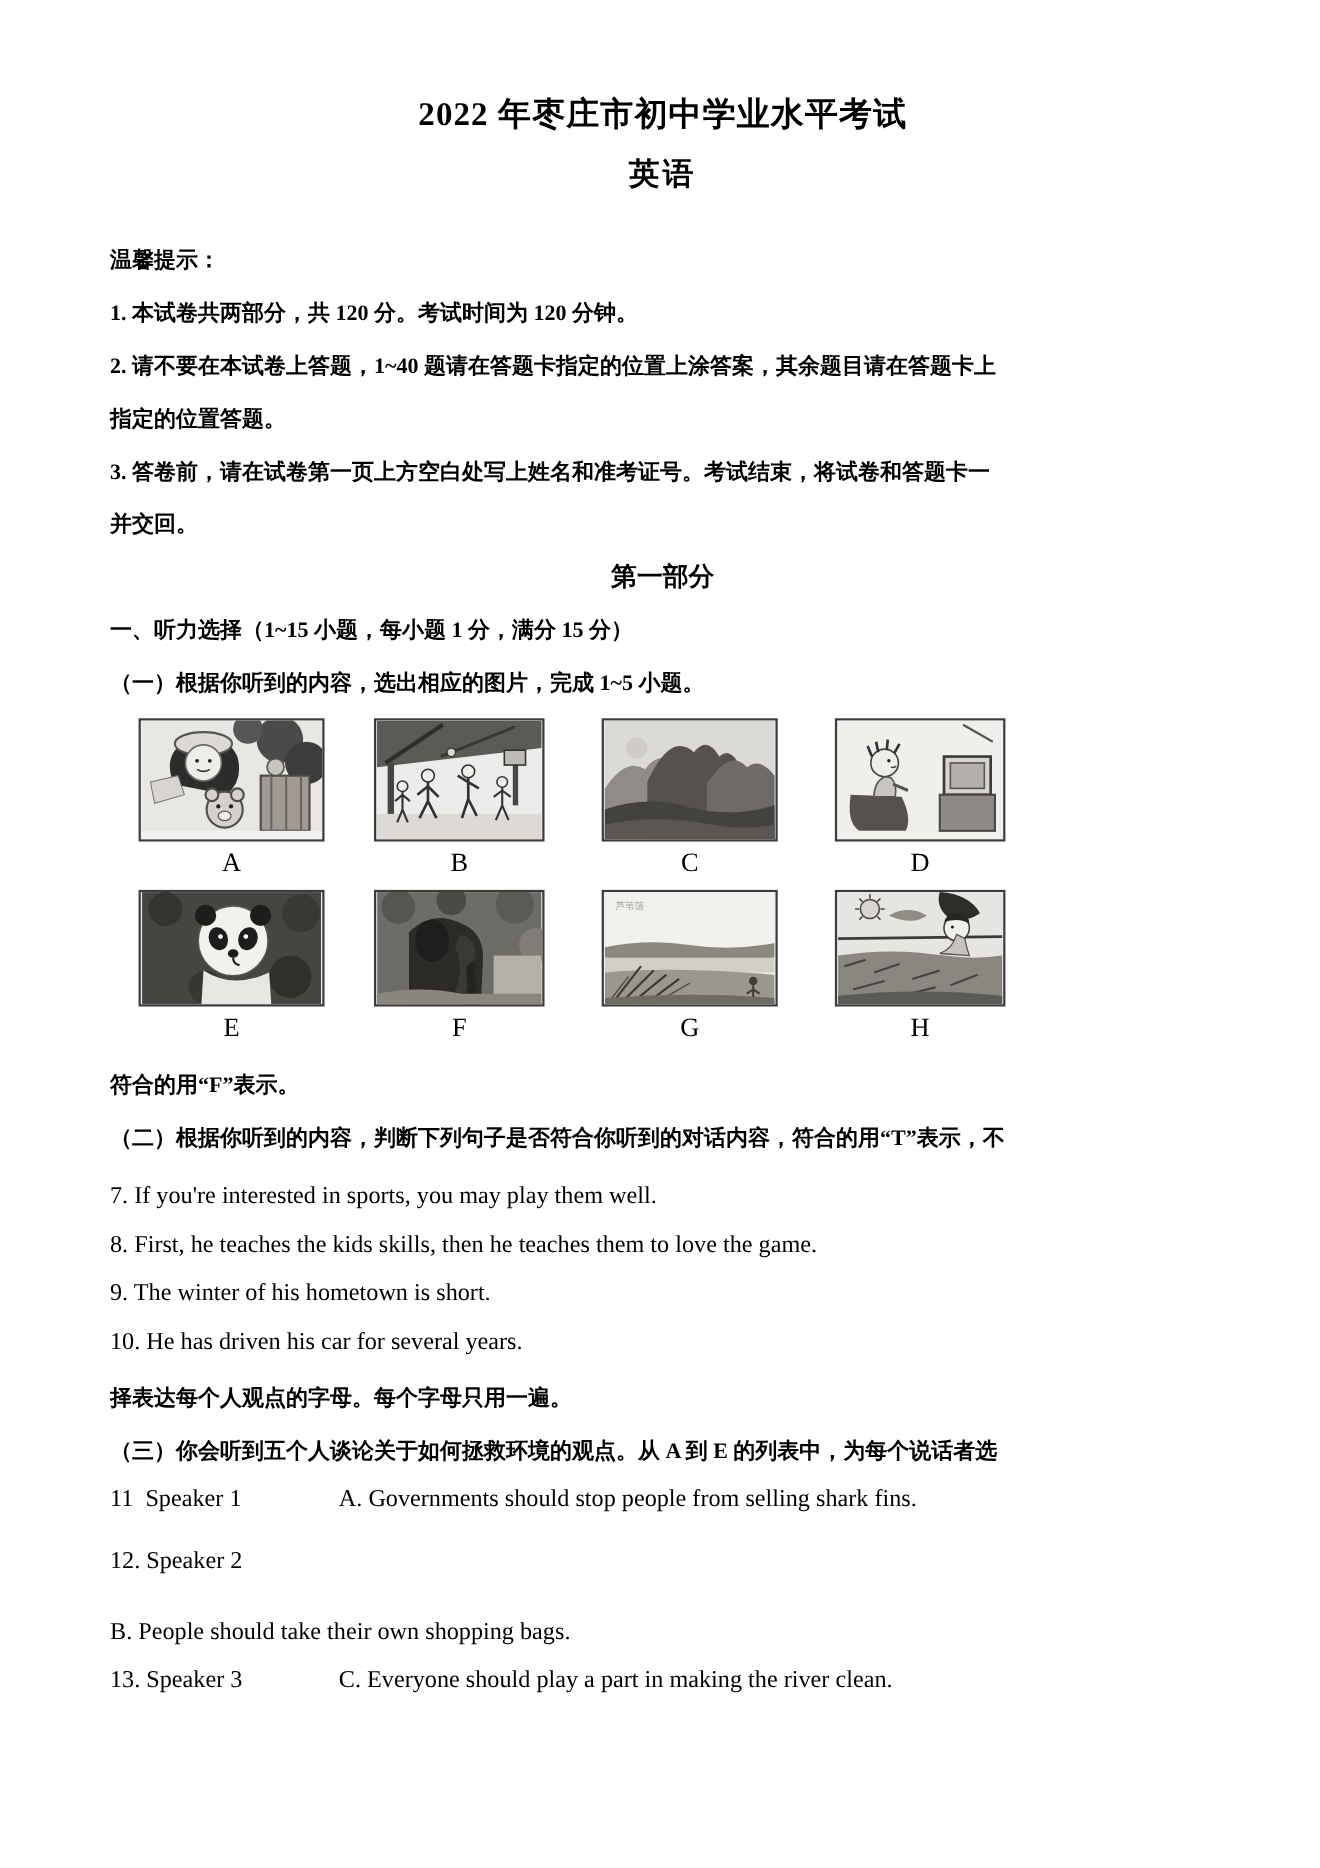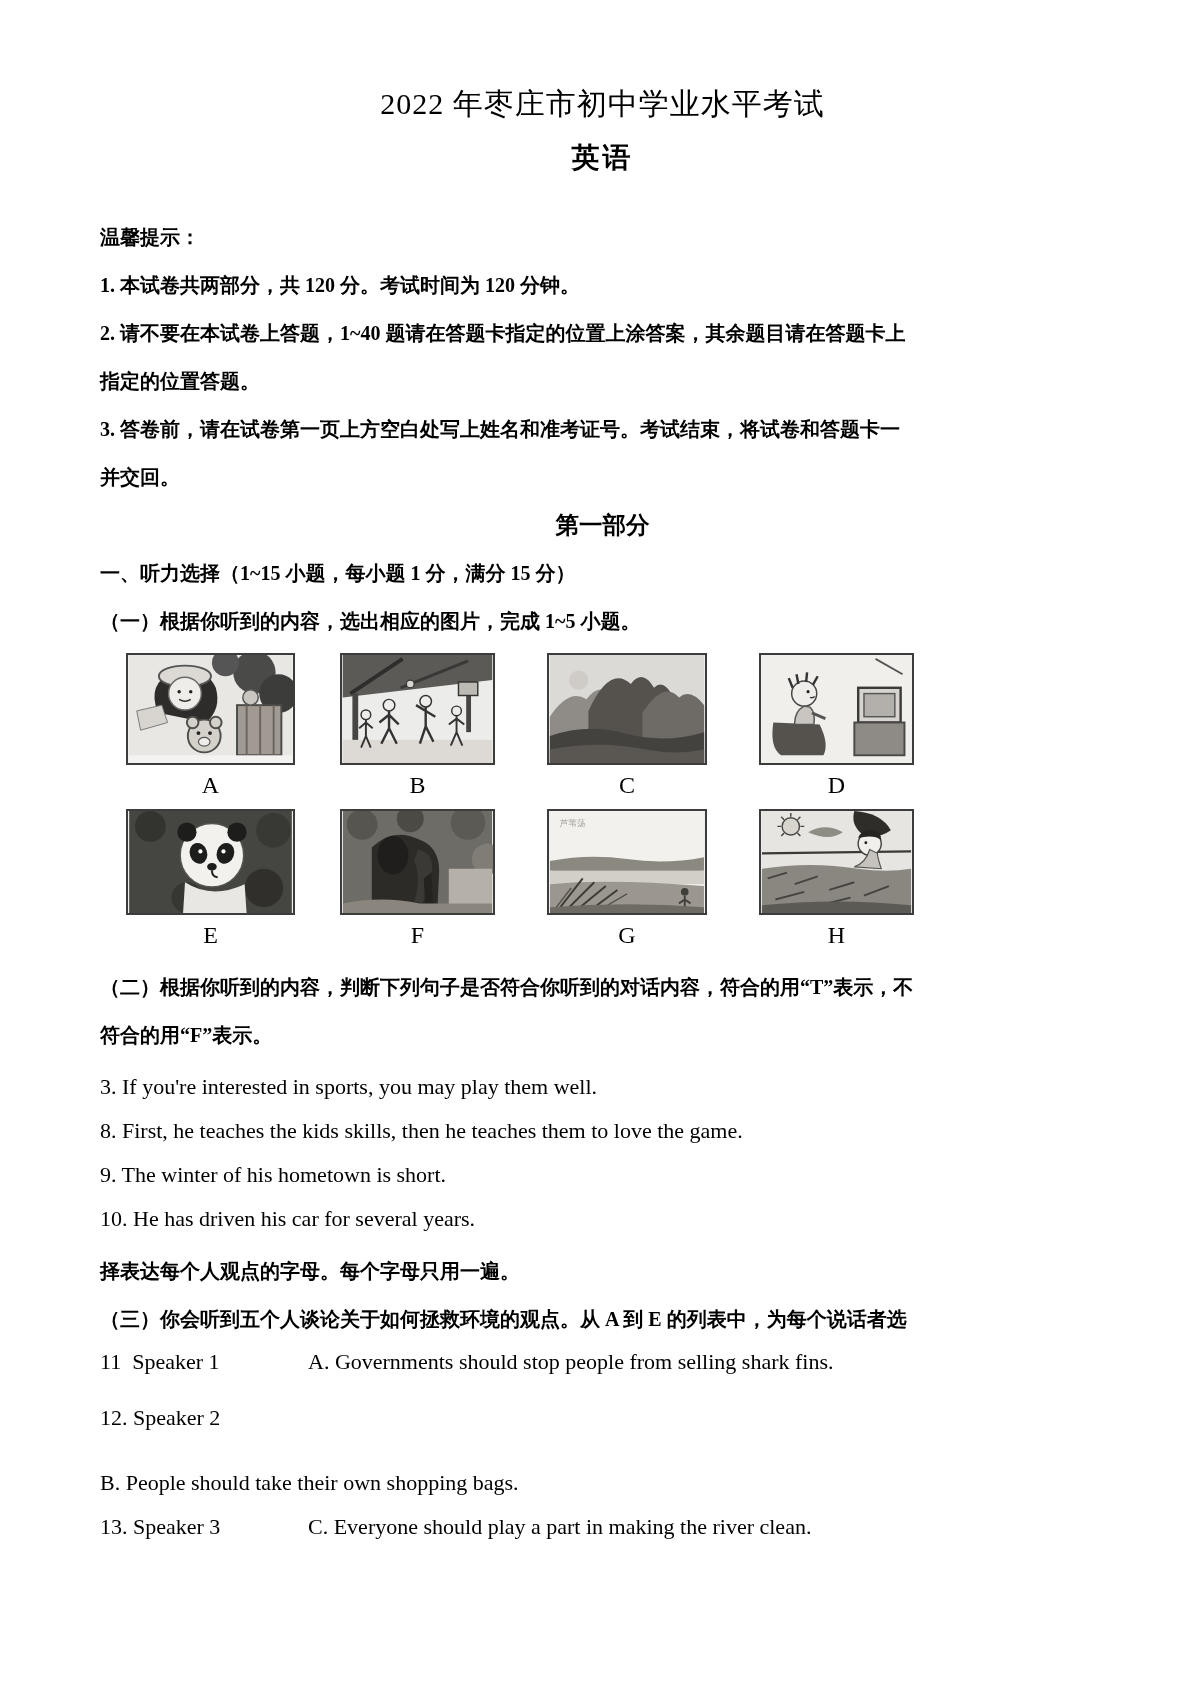--- a/index.html
+++ b/index.html
@@ -3,21 +3,21 @@
 <meta charset="utf-8">
 <style>
   html,body{margin:0;padding:0;background:#9a9a9a;}
   .page{
     width:1200px;height:1698px;background:#fff;color:#000;
     position:relative;overflow:hidden;margin:0 auto;
     font-family:"Liberation Serif","DejaVu Serif",serif;
   }
   .content{padding:0 95px 0 100px;}
   .doc-title{
-    padding-top:84px;text-align:center;font-size:30px;font-weight:normal;letter-spacing:1px;
+    padding-top:84px;text-align:center;font-size:30px;font-weight:bold;letter-spacing:1px;
   }
   .doc-subject{margin-top:14px;text-align:center;font-size:28px;font-weight:bold;letter-spacing:3px;}
   .notice{margin-top:36px;}
   .bline{font-size:20px;font-weight:bold;line-height:48px;white-space:nowrap;}
   .center-line{text-align:center;font-size:23.5px;font-weight:bold;line-height:48px;}
   .pics{margin-top:8px;margin-left:26px;}
   .pic-row{display:flex;align-items:flex-start;}
   .pic-row2{margin-top:10px;}
   .fig{margin:0;padding:0;}
   .fig .frame{border:2px solid #3c3c3c;background:#eee;display:block;box-sizing:border-box;}
@@ -217,26 +217,26 @@
             <path d="M6 70 L26 64 M34 76 L58 68 M70 82 L96 74 M106 88 L132 78 M14 92 L44 84 M60 98 L92 90" stroke="#45433f" stroke-width="2" fill="none"></path>
             <path d="M0 98 Q77 90 155 98 L155 106 L0 106 Z" fill="#5c5a55"></path>
           </svg>
           <figcaption class="fig-label">H</figcaption>
         </figure>
 
       </div>
     </div>
 
     <div style="margin-top:14px;">
+      <div class="bline">符合的用“F”表示。</div>
       <div class="bline">（二）根据你听到的内容，判断下列句子是否符合你听到的对话内容，符合的用“T”表示，不</div>
-      <div class="bline">符合的用“F”表示。</div>
     </div>
 
     <div class="stmts">
-      <p class="stmt">3. If you're interested in sports, you may play them well.</p>
+      <p class="stmt">7. If you're interested in sports, you may play them well.</p>
       <p class="stmt">8. First, he teaches the kids skills, then he teaches them to love the game.</p>
       <p class="stmt">9. The winter of his hometown is short.</p>
       <p class="stmt">10. He has driven his car for several years.</p>
     </div>
 
     <div style="margin-top:6px;">
       <div class="bline">择表达每个人观点的字母。每个字母只用一遍。</div>
       <div class="bline">（三）你会听到五个人谈论关于如何拯救环境的观点。从 A 到 E 的列表中，为每个说话者选</div>
     </div>
 

